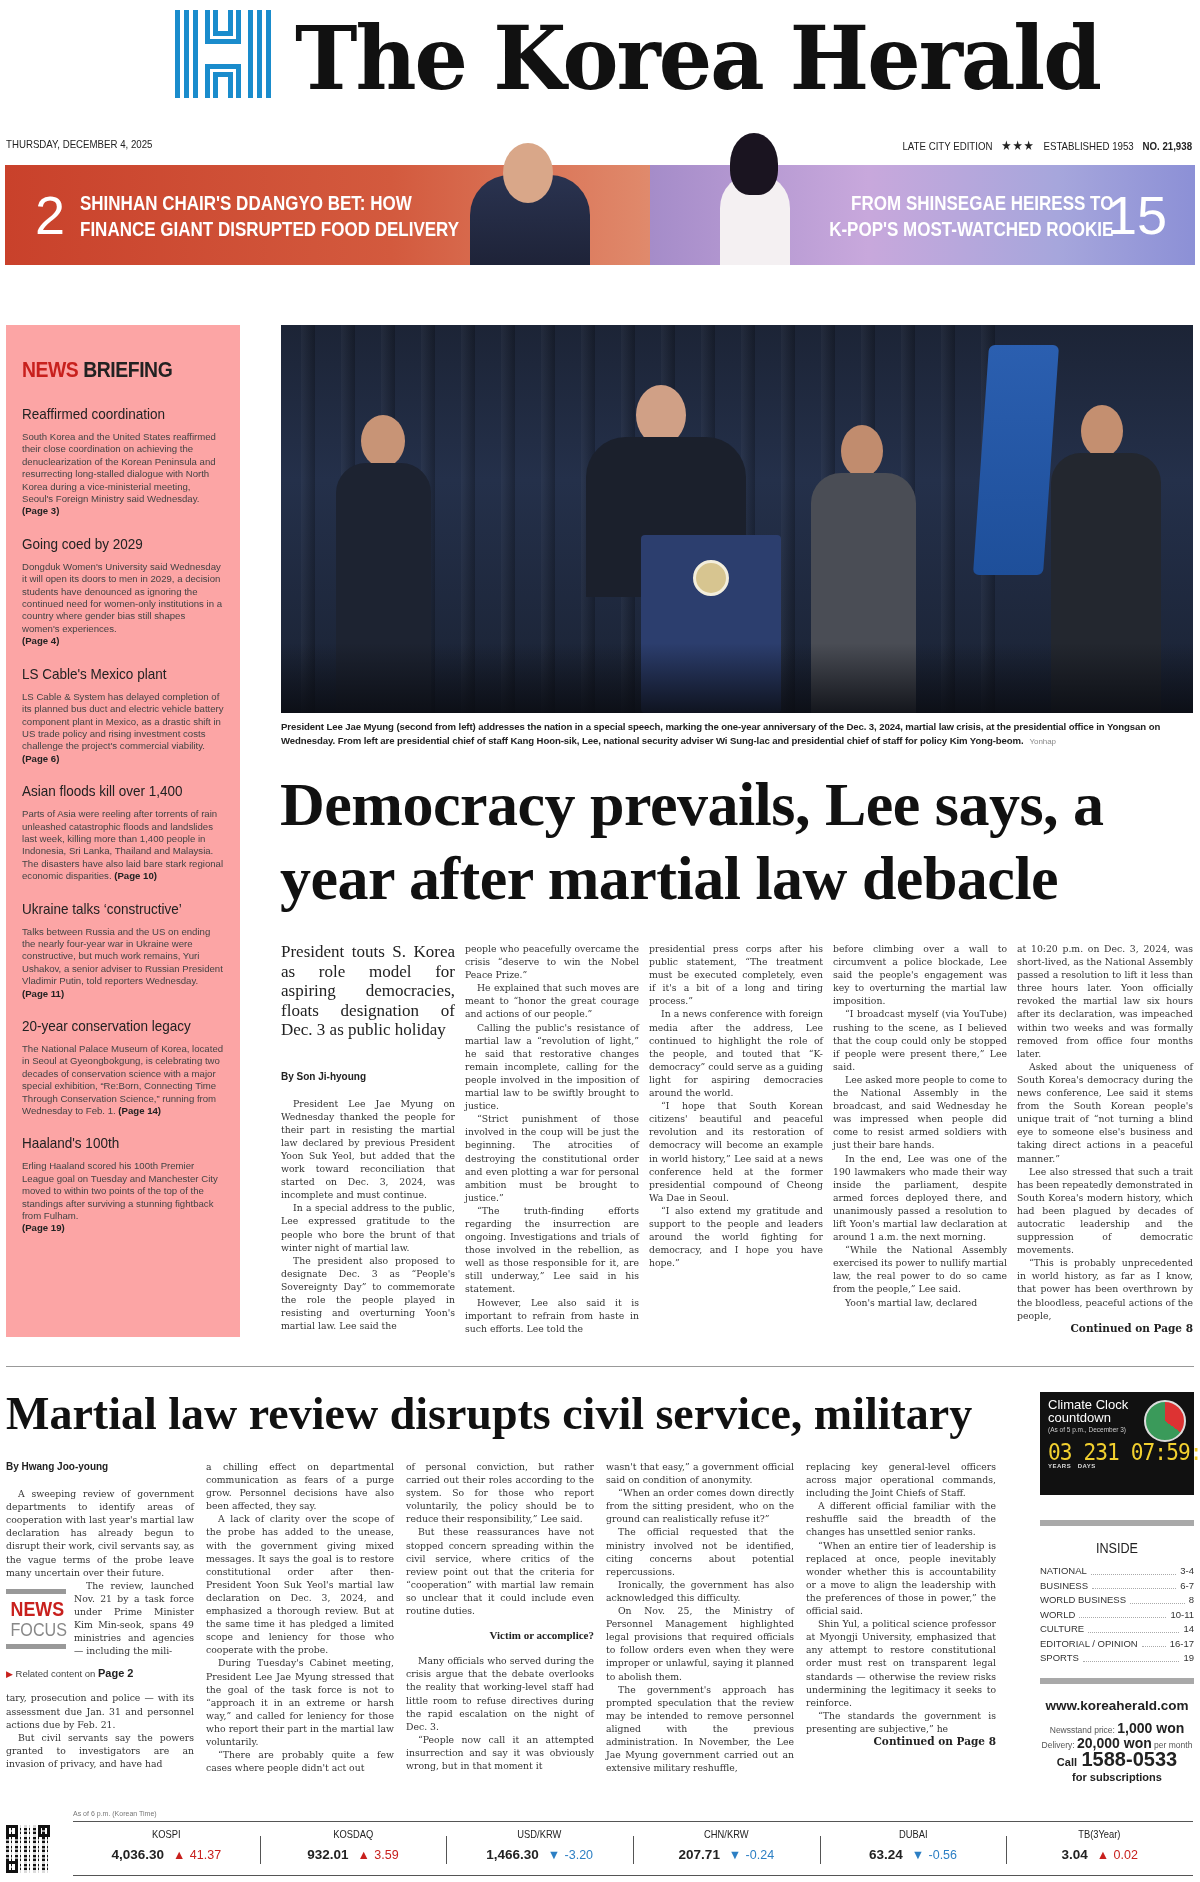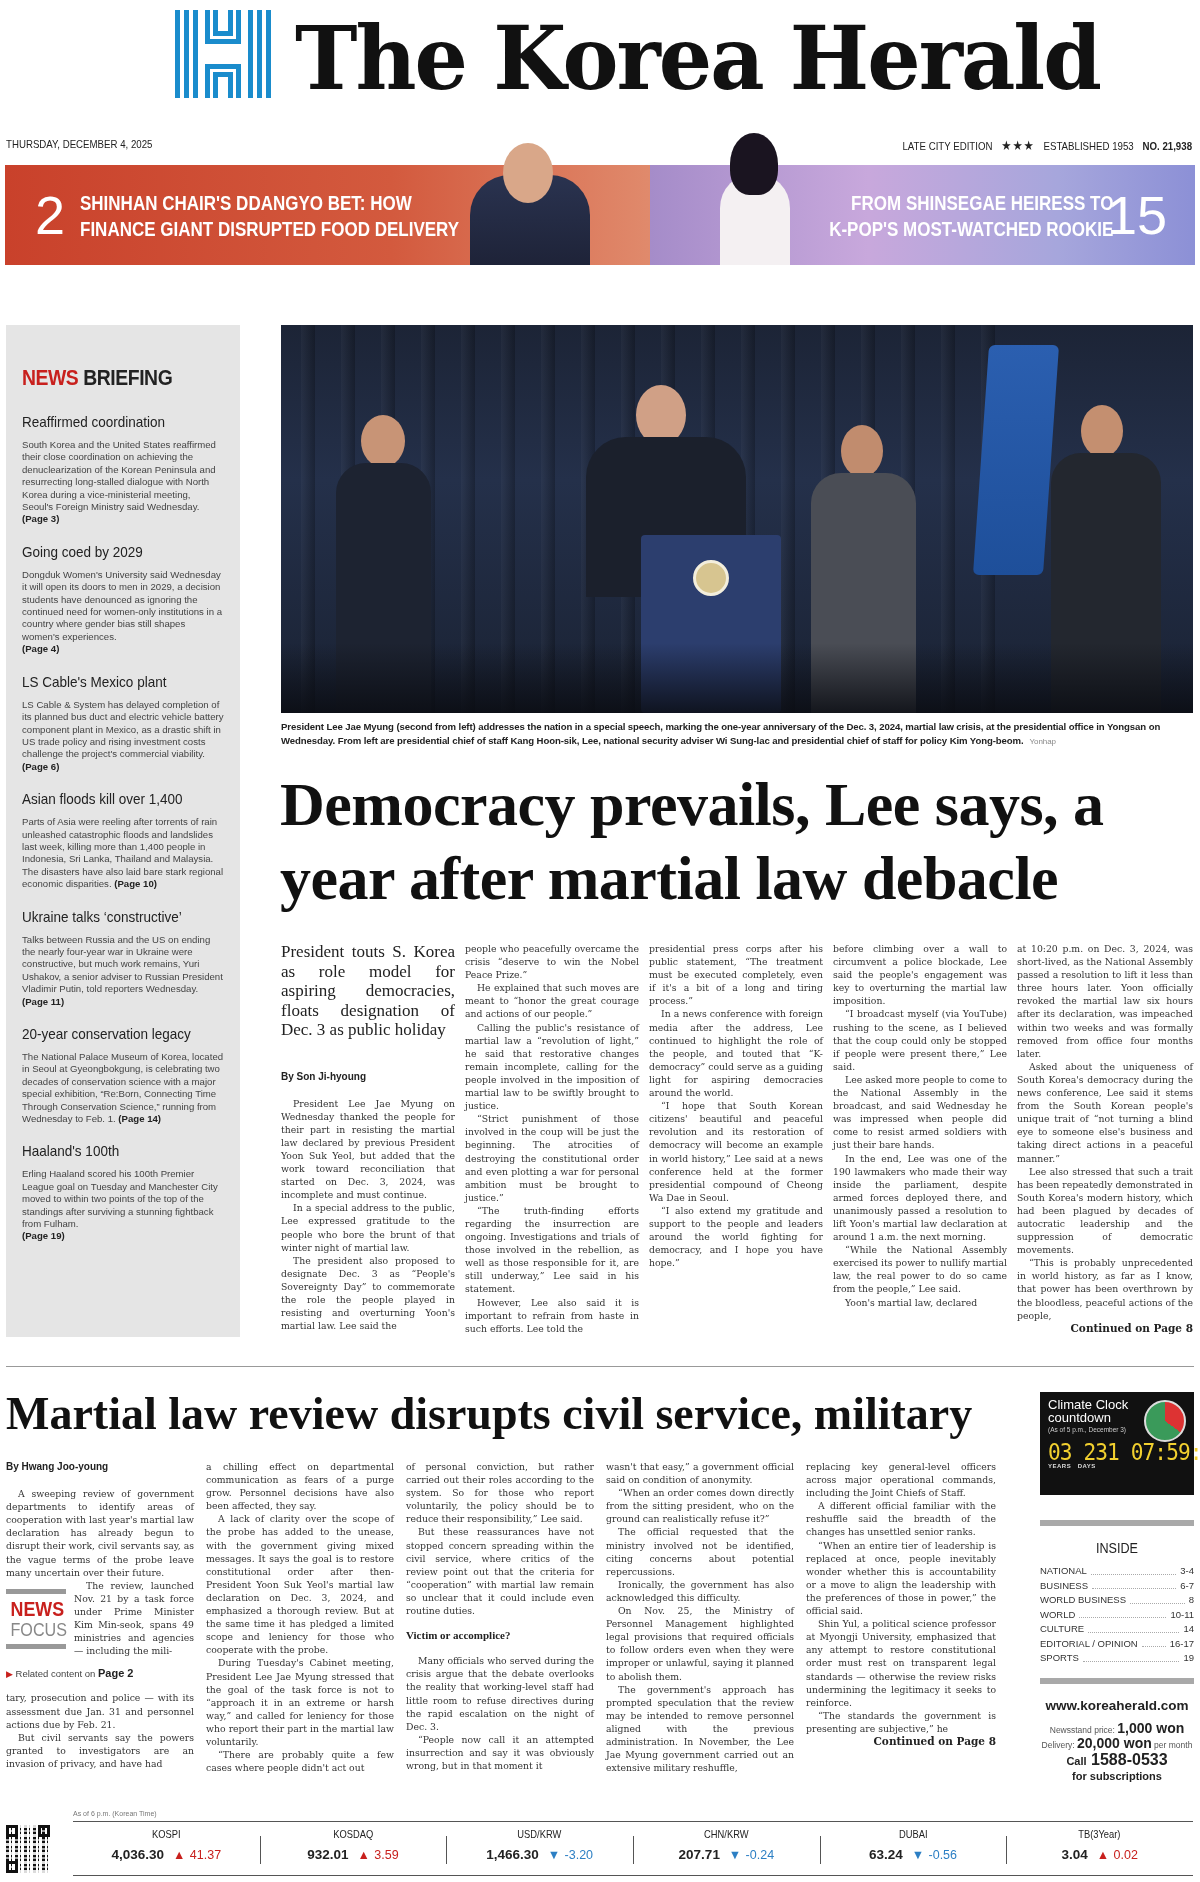--- a/index.html
+++ b/index.html
@@ -13,21 +13,21 @@
 .edition{top:138px;right:8px;font-family:"Liberation Sans",sans-serif;font-size:11px;color:#222;white-space:nowrap;display:flex;gap:10px;align-items:center;transform:scaleX(.88);transform-origin:right}
 .edition b{font-weight:bold}
 .stars{font-size:13px;letter-spacing:1px}
 
 .promo-left{left:5px;top:165px;width:645px;height:100px;background:linear-gradient(90deg,#c9412b 0%,#d35a3e 60%,#e08a6c 100%)}
 .promo-right{left:650px;top:165px;width:545px;height:100px;background:linear-gradient(90deg,#a58cc9 0%,#c8a8dc 40%,#a6a6dc 75%,#8c90d6 100%)}
 .promo-num{font-family:"Liberation Sans",sans-serif;font-weight:300;color:#fff;font-size:54px;line-height:100px;position:absolute;top:0}
 .promo-text{position:absolute;font-family:"Liberation Sans",sans-serif;font-weight:bold;color:#fff;font-size:20px;line-height:26px;top:25px;transform:scaleX(.85);white-space:nowrap}
 .person{position:absolute;bottom:0;border-radius:40px 40px 0 0}
 
-.brief{left:6px;top:325px;width:234px;height:1012px;background:#e5e5e5;padding:40px 16px 0 16px}
+.brief{left:6px;top:325px;width:234px;height:1012px;background:#fca5a5;padding:32px 16px 0 16px}
 .brief-title{font-family:"Liberation Sans",sans-serif;font-size:22px;font-weight:bold;letter-spacing:-.5px;margin-bottom:22px;transform:scaleX(.88);transform-origin:left}
 .brief-title .red{color:#c8201d}
 .brief-title .blk{color:#222}
 .bitem{margin-bottom:17px}
 .bitem h3{font-family:"Liberation Sans",sans-serif;font-weight:normal;font-size:15px;color:#222;margin-bottom:9px;transform:scaleX(.9);transform-origin:left;white-space:nowrap}
 .bitem p{font-family:"Liberation Sans",sans-serif;font-size:9.6px;line-height:12.4px;color:#444}
 .bitem p b{color:#222}
 
 .photo{left:281px;top:325px;width:912px;height:388px;background:linear-gradient(180deg,#1c2436 0%,#24304a 40%,#1a2233 100%);overflow:hidden}
 .curtain{position:absolute;top:0;bottom:0;width:14px;background:linear-gradient(90deg,rgba(255,255,255,.03),rgba(0,0,0,.25))}
@@ -44,38 +44,38 @@
 .rule{position:absolute;background:#bbb}
 
 .headline2{left:6px;top:1387px;font-family:"Liberation Serif",serif;font-size:46px;line-height:54px;color:#111;white-space:nowrap}
 .newsfocus{width:60px;float:left;margin:6px 8px 4px 0;text-align:center;font-family:"Liberation Sans",sans-serif}
 .newsfocus .bar{height:5px;background:#999;margin:4px 0}
 .newsfocus .n{color:#c8201d;font-size:21px;font-weight:bold;line-height:22px;transform:scaleX(.85)}
 .newsfocus .f{color:#888;font-size:19px;line-height:20px;transform:scaleX(.85)}
 .related{font-family:"Liberation Sans",sans-serif;font-size:9.5px;color:#444;margin:10px 0 10px 0;text-indent:0!important}
 .related .tri{color:#c8201d;font-size:9px}
 .related b{color:#222;font-size:11px}
-.victim{text-align:left;font-weight:bold;font-size:11px;color:#222;margin:12px 0 12px;text-indent:0!important;font-family:"Liberation Serif",serif}
+.victim{text-align:right;font-weight:bold;font-size:11px;color:#222;margin:12px 0 12px;text-indent:0!important;font-family:"Liberation Serif",serif}
 
 .clock{left:1040px;top:1392px;width:154px;height:103px;background:#111;color:#fff;font-family:"Liberation Sans",sans-serif;padding:6px 8px}
 .clock .t{font-size:13px;font-weight:normal;line-height:13px}
 .clock .s{font-size:6.5px;color:#ccc;margin-top:2px}
 .clock .digits{font-family:"DejaVu Sans Mono",monospace;color:#f2d02f;font-size:23px;letter-spacing:-1px;margin-top:6px;white-space:nowrap;transform:scaleX(.92);transform-origin:left}
 .clock .lbl{font-size:6px;font-weight:bold;color:#ddd;margin-top:-2px;letter-spacing:.5px}
 .clock-face{position:absolute;right:8px;top:8px;width:42px;height:42px;border-radius:50%;background:conic-gradient(#d33 0 35%,#3a9a5a 35% 100%);border:2px solid #ddd}
 .inside-bar{position:absolute;left:1040px;width:154px;height:6px;background:#a9a9a9}
 .inside{left:1040px;top:1540px;width:154px;font-family:"Liberation Sans",sans-serif}
 .inside h4{text-align:center;font-weight:normal;font-size:14px;color:#222;margin-bottom:8px;transform:scaleX(.9)}
 .inside .row{display:flex;font-size:9.5px;line-height:14.5px;color:#333}
 .inside .row .dots{flex:1;border-bottom:1px dotted #aaa;margin:0 4px 4px}
 .www{left:1040px;top:1698px;width:154px;text-align:center;font-family:"Liberation Sans",sans-serif;font-weight:bold;font-size:13.5px;color:#222}
 .price{left:1040px;top:1722px;width:154px;text-align:center;font-family:"Liberation Sans",sans-serif;font-size:8.5px;color:#555;line-height:13px}
 .price b{color:#222;font-size:14px}
 .call{left:1040px;top:1752px;width:154px;text-align:center;font-family:"Liberation Sans",sans-serif;font-weight:bold;color:#222;line-height:15px}
-.call .big{font-size:16px}
+.call .big{font-size:20px}
 .call .sm{font-size:11px}
 
 .qr{left:6px;top:1825px;width:44px;height:48px;background:
  repeating-linear-gradient(90deg,#111 0 3px,#fff 3px 5px,#111 5px 6px,#fff 6px 9px),
  #fff;}
 .qrmask{left:6px;top:1825px;width:44px;height:48px;background:repeating-linear-gradient(0deg,rgba(255,255,255,.85) 0 3px,transparent 3px 5px,rgba(255,255,255,.6) 5px 7px,transparent 7px 9px)}
 .asof{left:73px;top:1810px;font-family:"Liberation Sans",sans-serif;font-size:7px;color:#777}
 .ticker{left:73px;top:1821px;width:1120px;height:55px;border-top:1.5px solid #555;border-bottom:1.5px solid #555;display:flex}
 .tk{flex:1;text-align:center;font-family:"Liberation Sans",sans-serif;padding-top:6px;position:relative}
 .tk+.tk:before{content:"";position:absolute;left:0;top:14px;height:28px;border-left:1px solid #555}

